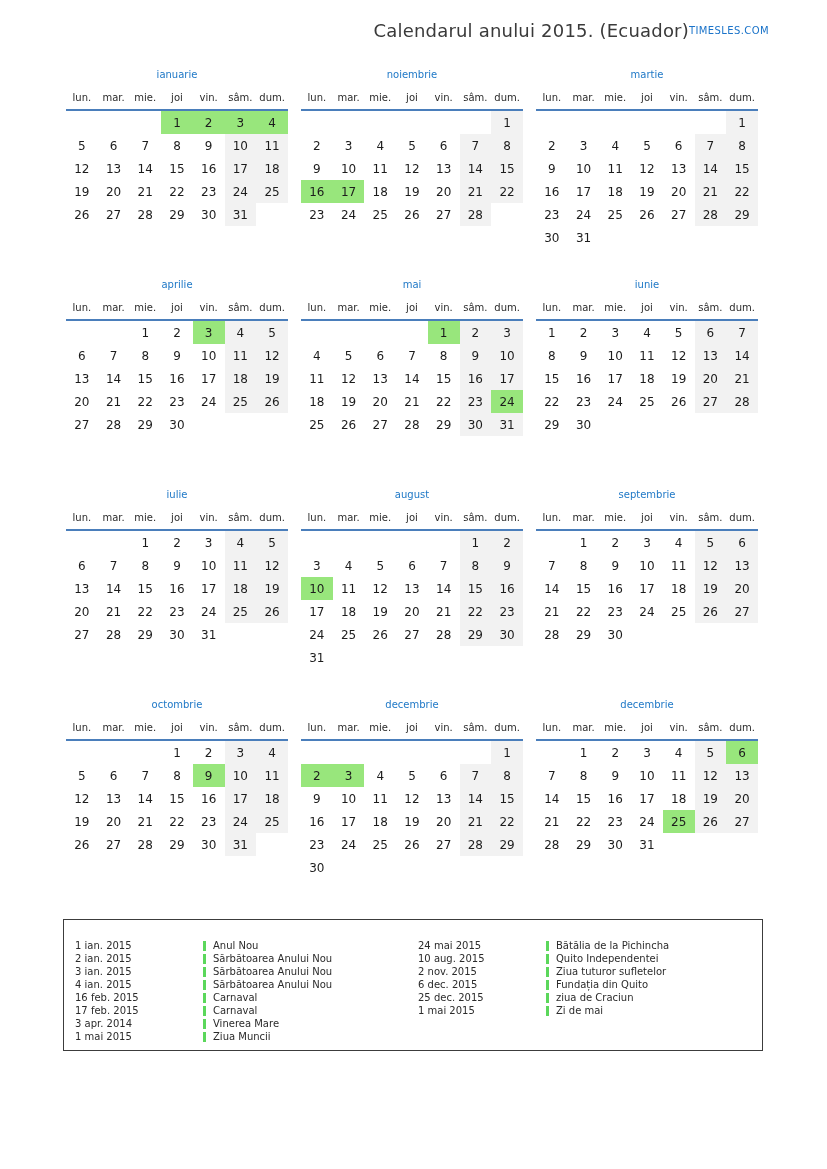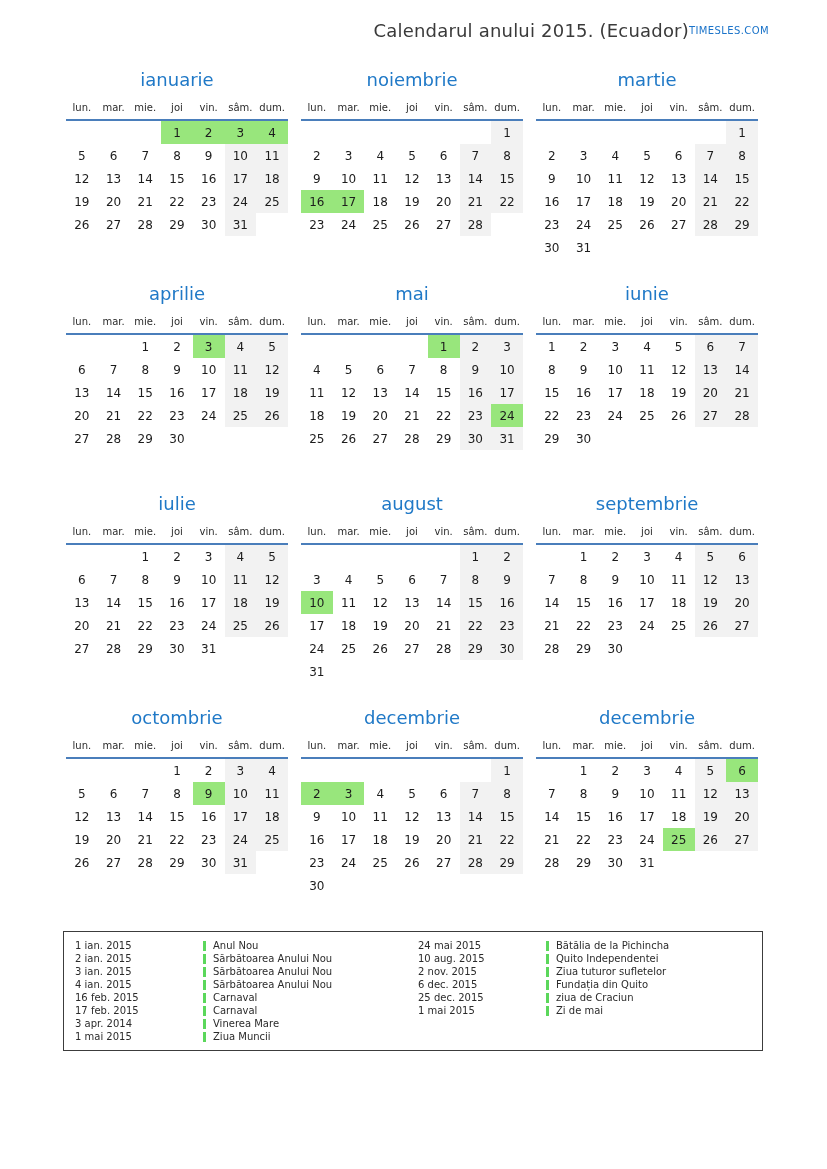--- a/index.html
+++ b/index.html
@@ -10,35 +10,35 @@
   }
   .page-header { display:flex; justify-content:flex-end; align-items:flex-start; padding:20px 58px 0 58px; }
   .doc-title { font-size:18px; color:#3a3a3a; letter-spacing:0.2px; }
   .site-link { font-size:10px; color:#1a73c9; margin-top:5px; letter-spacing:0.4px; cursor:pointer; }
 
   .months-grid {
     display:grid; grid-template-columns:repeat(3, 222px);
     column-gap:13px; row-gap:24px; margin:28px 0 0 66px;
   }
   .month { min-height:186px; }
-  .month-title { text-align:center; color:#2079c7; font-size:18px; margin-bottom:7px; }
+  .month-title { text-align:center; color:#2079c7; font-size:10px; margin-bottom:7px; }
   table.cal { border-collapse:collapse; table-layout:fixed; width:222px; }
   .cal th {
     width:31px; height:20px; font-size:10px; font-weight:normal; color:#2b2b2b;
     text-align:center; border-bottom:2px solid #4a7ebb; padding:0 0 2px 0;
   }
   .cal td { width:31px; height:23px; text-align:center; font-size:12px; padding:0; }
   .cal td.weekend { background:#f2f2f2; }
   .cal td.holiday { background:#98e67c; }
 
   .legend-box {
     margin:34px 0 0 63px; width:700px; box-sizing:border-box;
     border:1px solid #3c3c3c; padding:7px 6px; display:flex;
   }
-  .legend-col { width:50%; }
+  .legend-col { width:50%;margin-top:12px; }
   .legend-row { display:flex; align-items:center; height:13px; font-size:10px; color:#2b2b2b; }
   .legend-date { width:128px; padding-left:5px; white-space:nowrap; }
   .legend-name { flex:1; display:flex; align-items:center; white-space:nowrap; }
   .legend-bar { width:3px; height:10px; background:#5bd75b; margin-right:7px; flex:none; }
 </style>
 </head>
 <body>
 
 <div class="page-header">
   <div class="doc-title">Calendarul anului 2015. (Ecuador)</div>

